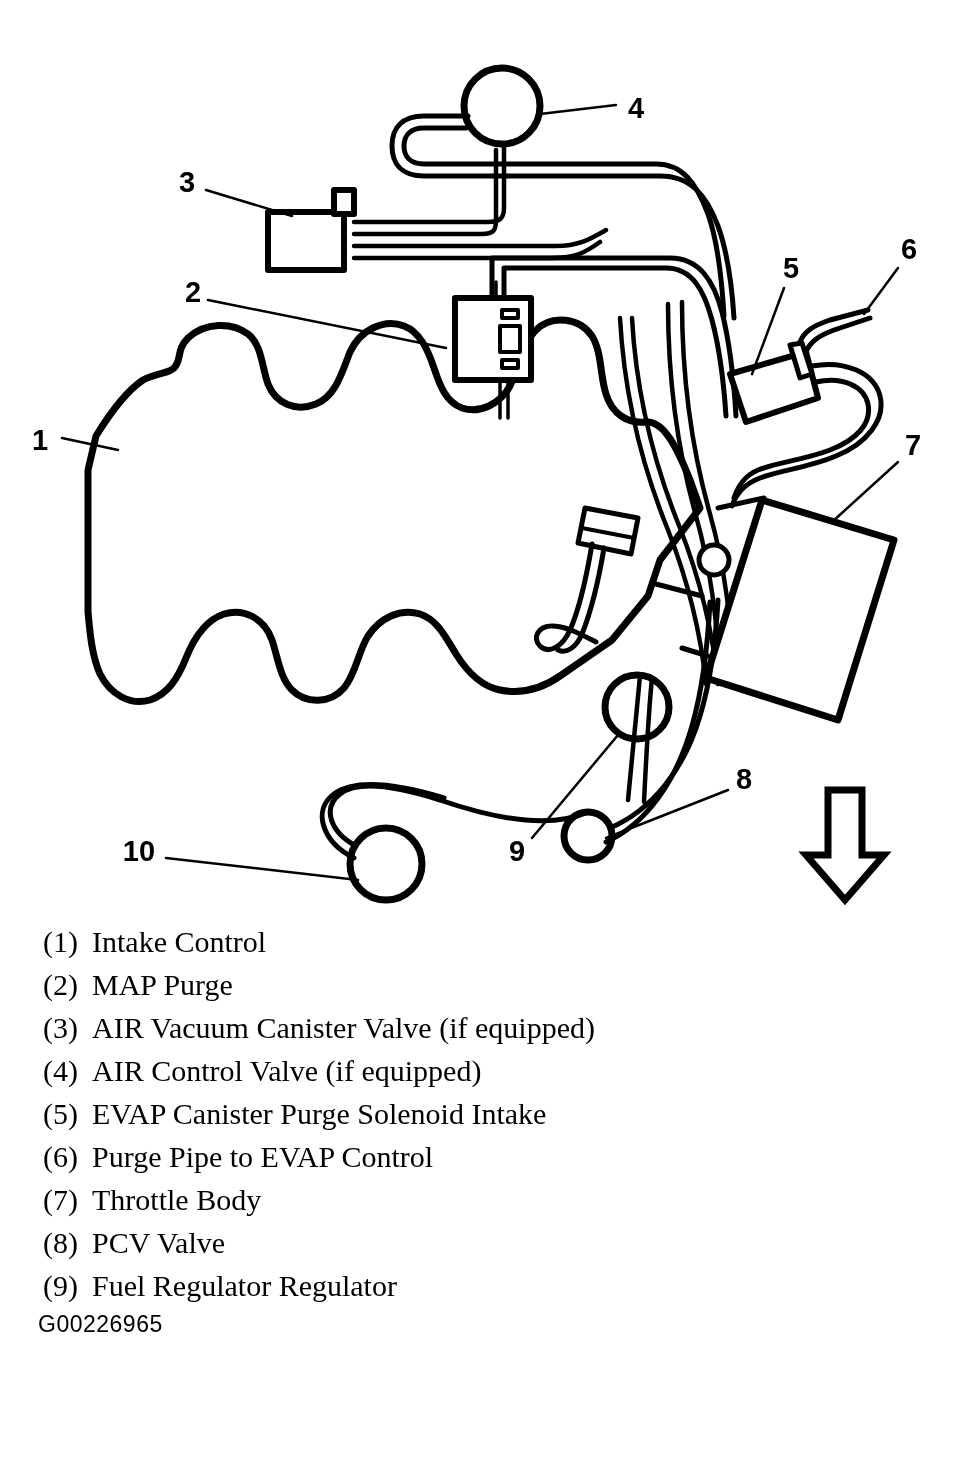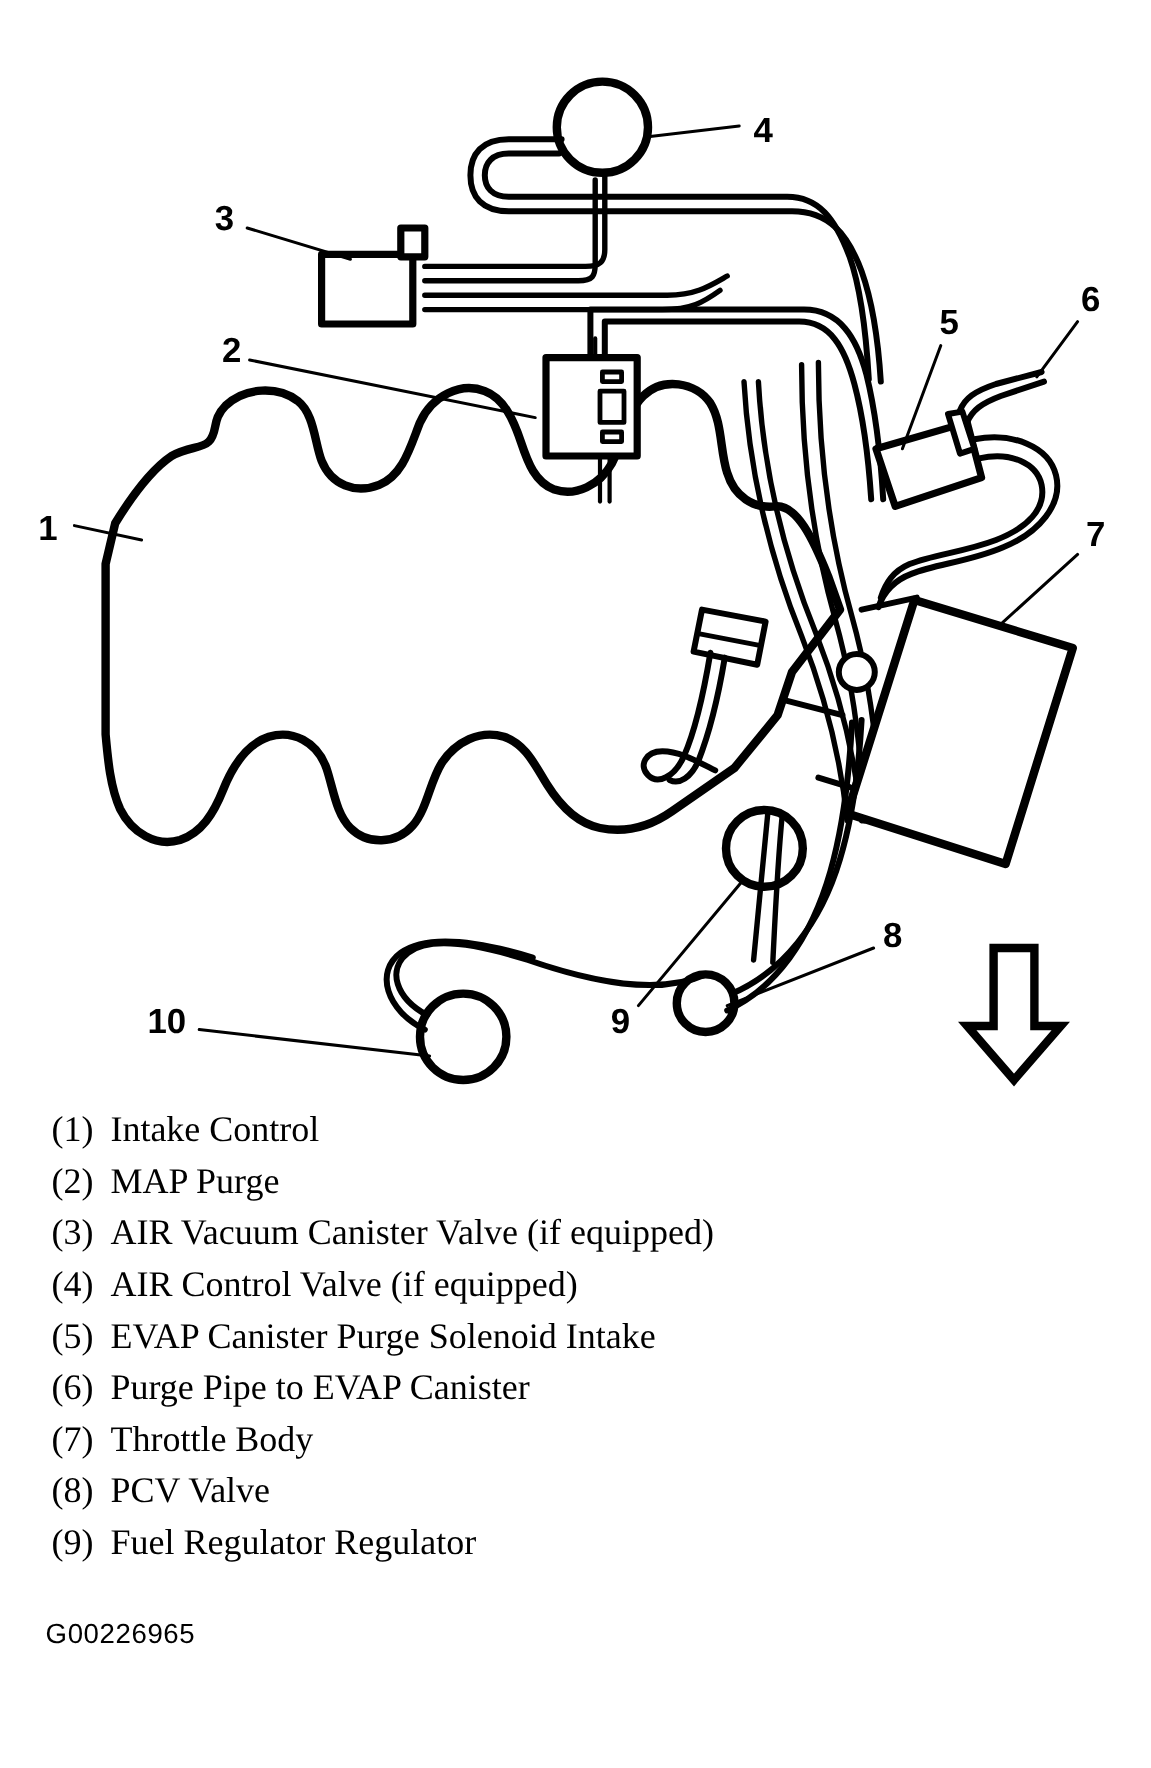--- a/index.html
+++ b/index.html
@@ -61,21 +61,21 @@
     white-space: pre;
   }
   .legend-text {
     flex: 1 1 auto;
     white-space: pre;
   }
   
   #figure-id {
     position: absolute;
     left: 38px;
-    top: 1348px;
+    top: 1311px;
     font-family: "Liberation Sans", "DejaVu Sans", sans-serif;
     font-size: 23px;
     letter-spacing: 0.5px;
     color: #000;
   }
   .callout-num {
     font-family: "Liberation Sans", "DejaVu Sans", sans-serif;
     font-size: 29px;
     font-weight: bold;
     fill: #000;
@@ -268,21 +268,21 @@
     <div class="legend-row">
       <span class="legend-num">(4)</span>
       <span class="legend-text">AIR Control Valve (if equipped)</span>
     </div>
     <div class="legend-row">
       <span class="legend-num">(5)</span>
       <span class="legend-text">EVAP Canister Purge Solenoid Intake</span>
     </div>
     <div class="legend-row">
       <span class="legend-num">(6)</span>
-      <span class="legend-text">Purge Pipe to EVAP Canister</span>
+      <span class="legend-text">Purge Pipe to EVAP Control</span>
     </div>
     <div class="legend-row">
       <span class="legend-num">(7)</span>
       <span class="legend-text">Throttle Body</span>
     </div>
     <div class="legend-row">
       <span class="legend-num">(8)</span>
       <span class="legend-text">PCV Valve</span>
     </div>
     <div class="legend-row">

